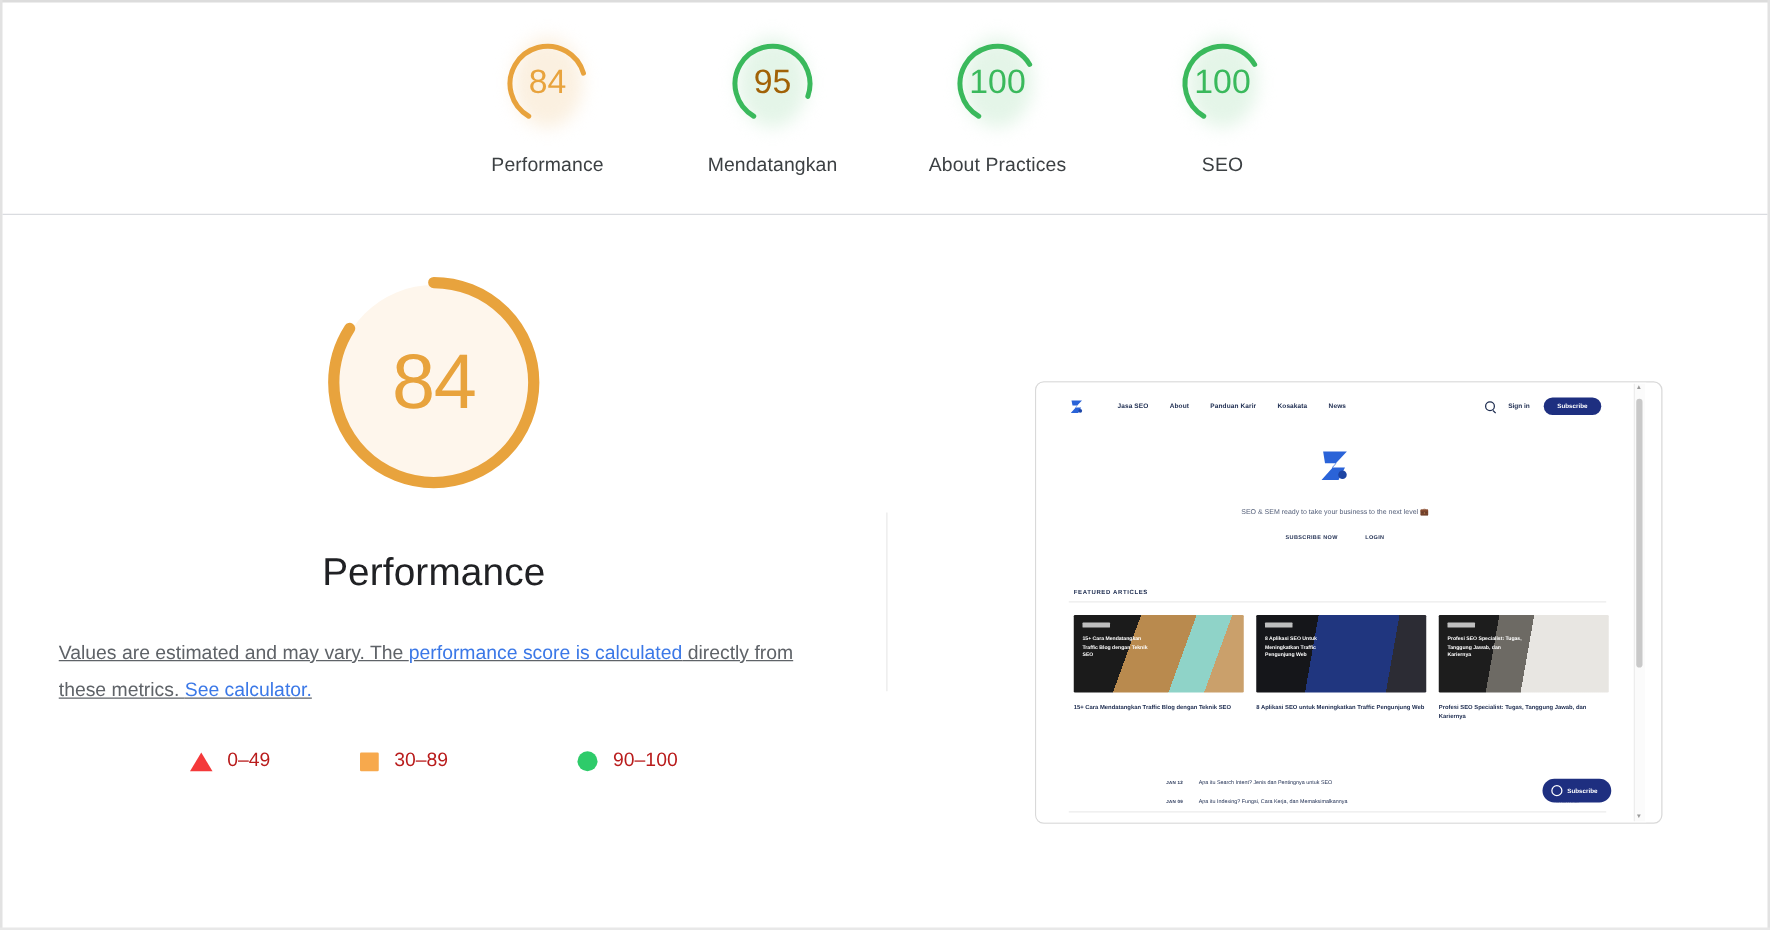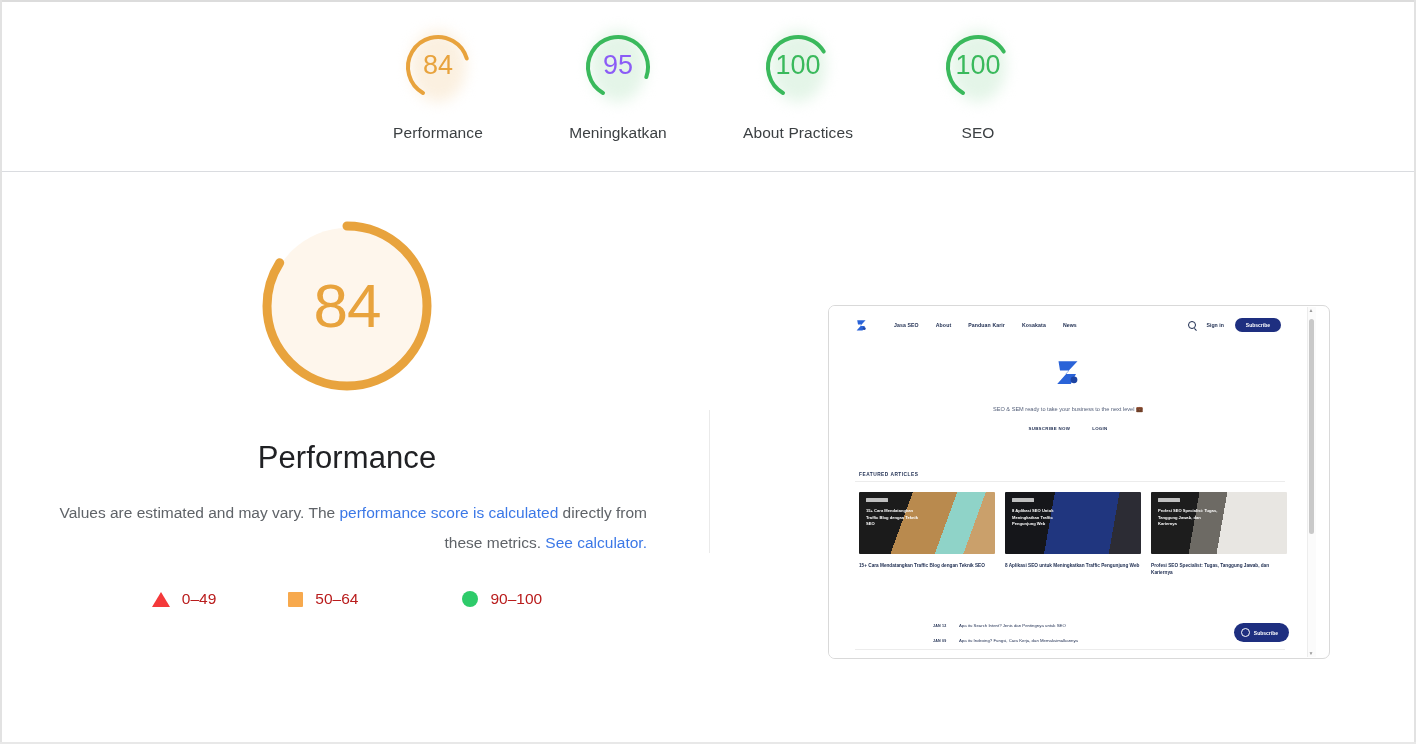--- a/index.html
+++ b/index.html
@@ -119,26 +119,27 @@
     letter-spacing: -1px;
   }
   .perf-title {
     text-align: center;
     font-size: 31px;
     color: #202124;
     margin-top: 2px;
     letter-spacing: 0.1px;
   }
   .perf-desc {
-    text-align: right;
+    text-align: left;
     font-size: 15.5px;
     color: #5f6368;
     line-height: 30px;
-    margin: 22px auto 0;
+    margin: 32px auto 0;
     width: 600px;
+    text-decoration: underline;
   }
   .perf-desc a {
     color: #3b78e7;
     text-decoration: none;
   }
 
   
   .legend {
     display: flex;
     justify-content: center;
@@ -360,23 +361,23 @@
             <div class="val" style="color:#e8a33d">84</div>
           </div>
           <div class="gauge-label">Performance</div>
         </div>
         <div class="gauge-cell">
           <div class="mini-gauge">
             <div class="halo" style="background:#e4f5e8"></div>
             <svg width="78" height="78" viewBox="0 0 78 78">
               <circle cx="39" cy="39" r="30" fill="none" stroke="#3ab95c" stroke-width="4" stroke-linecap="round" stroke-dasharray="135.7 188.5" transform="rotate(120 39 39)"></circle>
             </svg>
-            <div class="val" style="color:#8b5cf6">95</div>
-          </div>
-          <div class="gauge-label">Meningkatkan</div>
+            <div class="val" style="color:#a16207">95</div>
+          </div>
+          <div class="gauge-label">Mendatangkan</div>
         </div>
         <div class="gauge-cell">
           <div class="mini-gauge">
             <div class="halo" style="background:#e4f5e8"></div>
             <svg width="78" height="78" viewBox="0 0 78 78">
               <circle cx="39" cy="39" r="30" fill="none" stroke="#3ab95c" stroke-width="4" stroke-linecap="round" stroke-dasharray="109.3 188.5" transform="rotate(120 39 39)"></circle>
             </svg>
             <div class="val" style="color:#3ab95c">100</div>
           </div>
           <div class="gauge-label">About Practices</div>
@@ -416,21 +417,21 @@
         <span>Values are estimated and may vary. The </span><a href="#">performance score is calculated</a><span> directly from these metrics. </span><a href="#">See calculator.</a>
       </div>
 
       <div class="legend" id="legend">
           <div class="legend-item">
             <div class="swatch-triangle" style="border-bottom-color:#f4393a"></div>
             <span>0–49</span>
           </div>
           <div class="legend-item">
             <div class="swatch-square" style="background:#f7a94d"></div>
-            <span>50–64</span>
+            <span>30–89</span>
           </div>
           <div class="legend-item">
             <div class="swatch-circle" style="background:#2ecb6a"></div>
             <span>90–100</span>
           </div>
         </div>
     </div>
 
     <div class="thumb-frame">
       <div class="thumb-inner">

